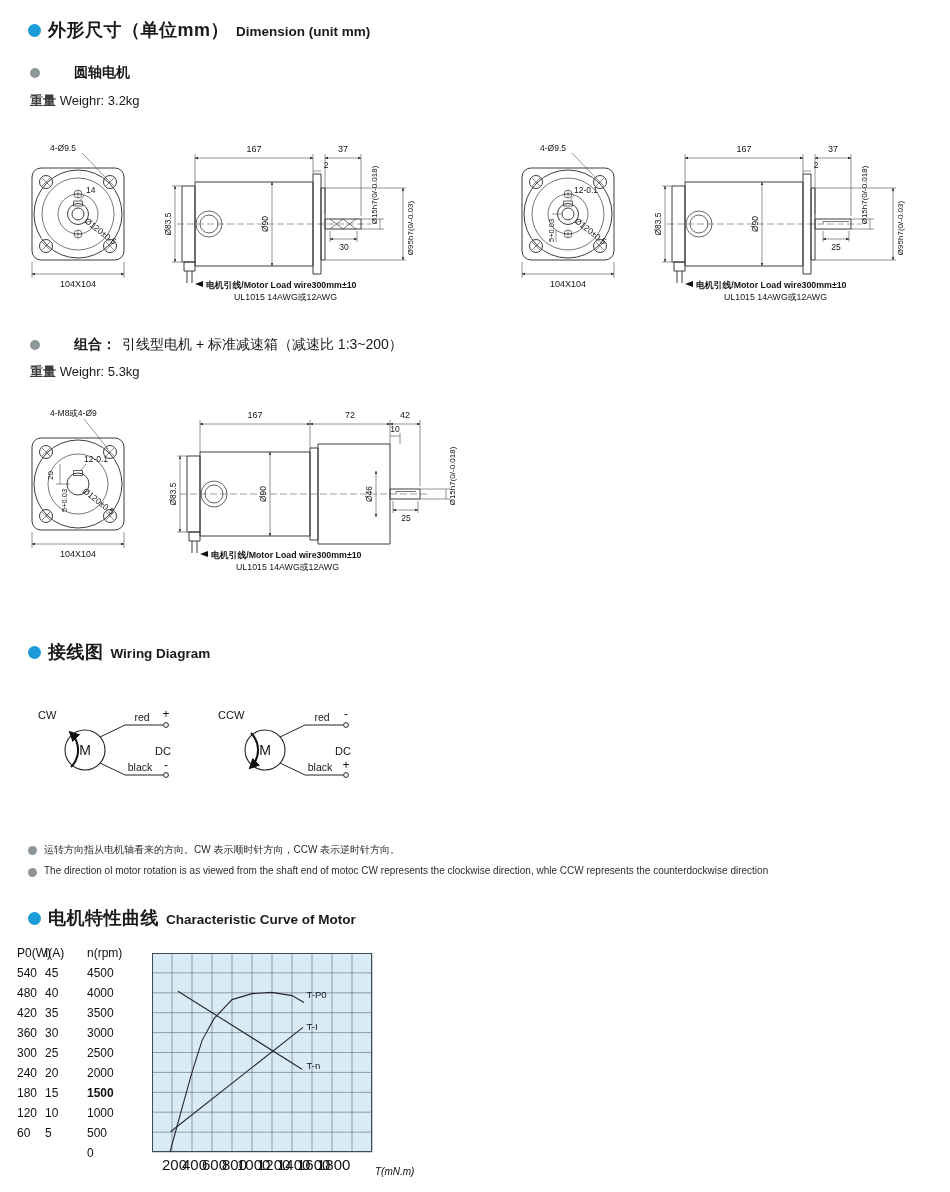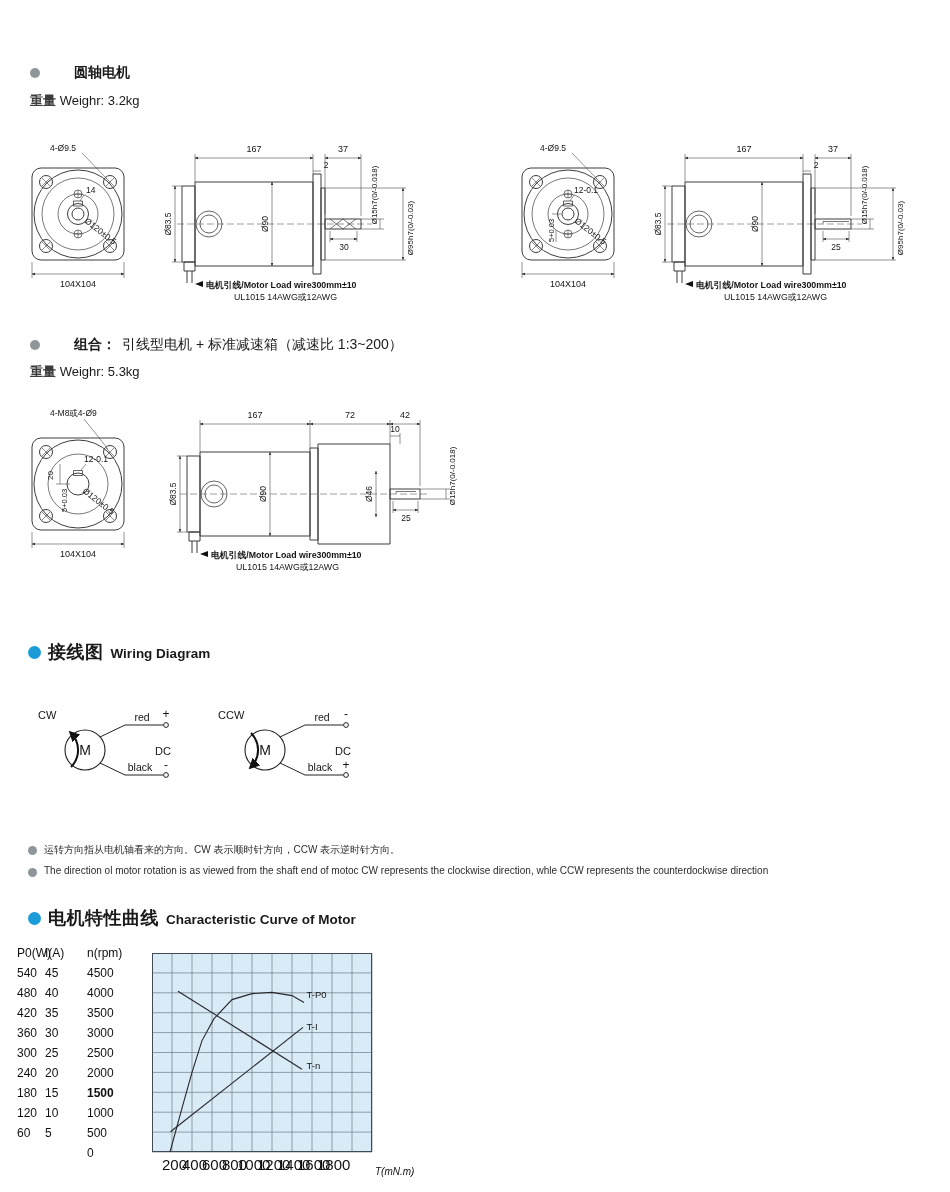--- a/index.html
+++ b/index.html
@@ -24,20 +24,25 @@
   .acell{position:absolute;width:45px;font-size:12px;text-align:left;color:#111;white-space:nowrap;}
   .acell.head{font-weight:400;}
   .xtick{position:absolute;top:212px;width:30px;font-size:15px;text-align:right;color:#111;}
   .xlabel{position:absolute;font-size:10px;color:#111;font-style:italic;}
 </style>
 </head>
 <body>
 
 <div class="page">
 
+  <div class="abs sec-header" style="left:28px;top:18px;">
+    <span class="dot-blue"></span>
+    <span class="sec-zh">外形尺寸（单位mm）</span>
+    <span class="sec-en">Dimension (unit mm)</span>
+  </div>
 
   <div class="abs sub-header" style="left:30px;top:64px;">
     <span class="dot-gray"></span>
     <span class="sub-zh">圆轴电机</span>
   </div>
   <div class="abs weight" style="left:30px;top:92px;">
     <span class="zh">重量</span>
     <span>Weighr: 3.2kg</span>
   </div>
 

